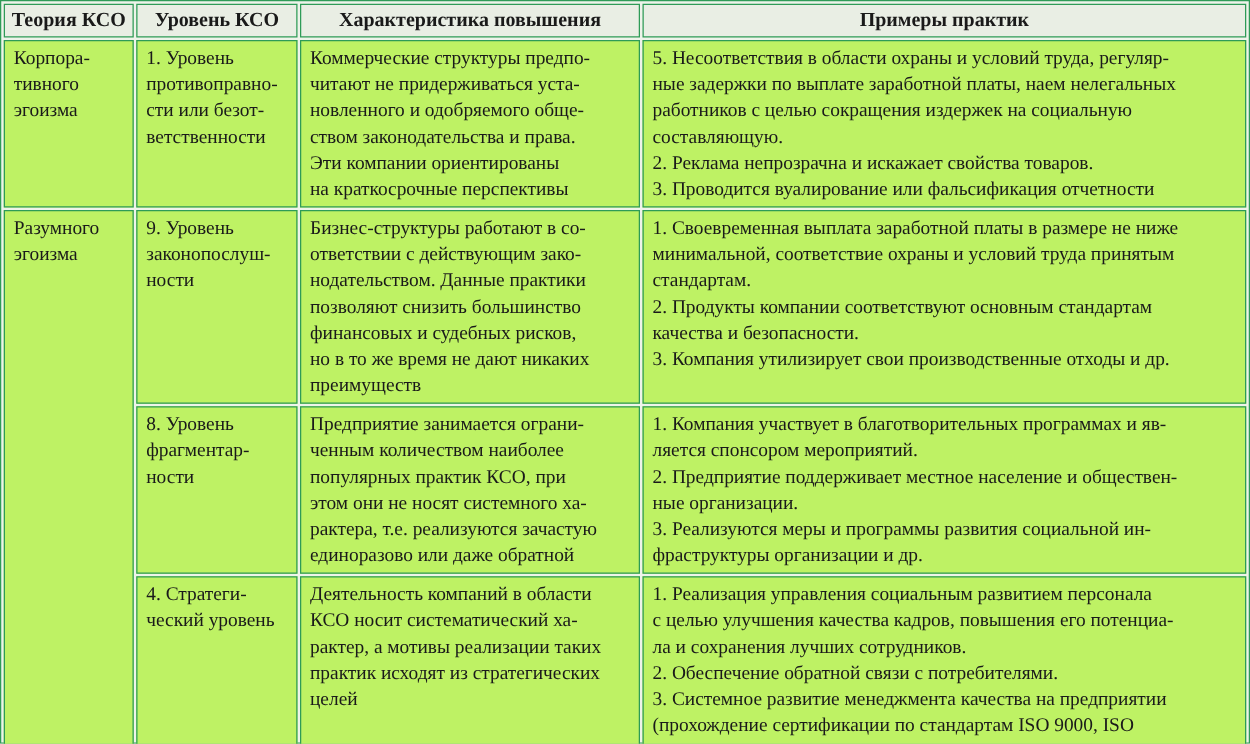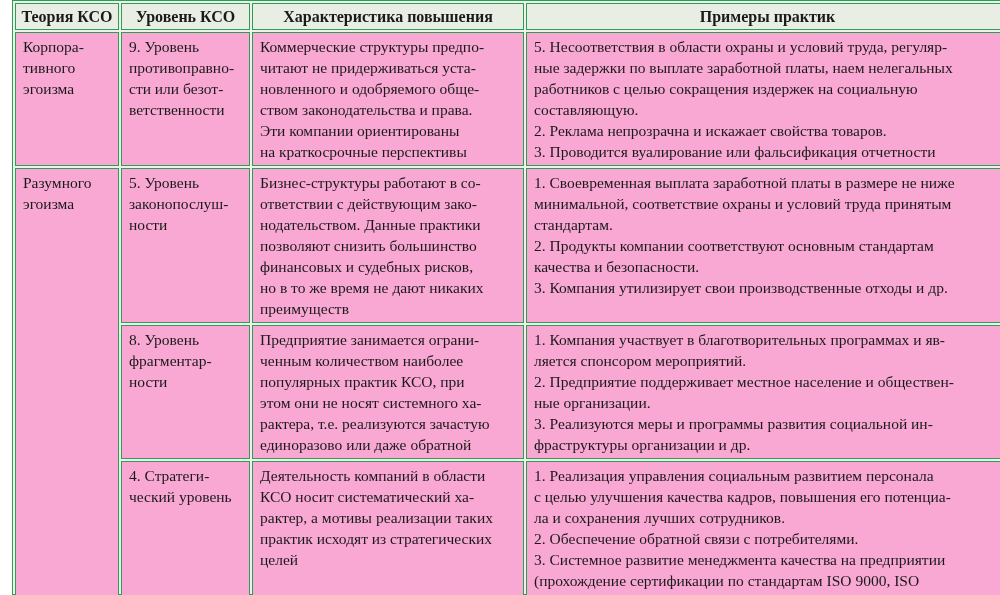--- a/index.html
+++ b/index.html
@@ -6,40 +6,39 @@
     margin: 0;
     padding: 0;
     background: #ffffff;
     font-family: "Liberation Serif", "DejaVu Serif", serif;
   }
   .page {
     width: 1000px;
     height: 595px;
     box-sizing: border-box;
     background: #ffffff;
-    padding-left: 12px;
   }
   .table-wrap {
     width: 1000px;
     height: 595px;
     box-sizing: border-box;
     border: 1.5px solid #2e9b57;
     padding: 0 0 4px 0;
     background: #eef3ea;
   }
   table.kso {
     width: 100%;
     height: 589px;
     border-collapse: separate;
     border-spacing: 2px;
     table-layout: fixed;
   }
   table.kso th, table.kso td {
     border: 1px solid #2e9b57;
-    background: #f9a8d4;
+    background: #bef264;
     color: #1a1a1a;
     vertical-align: top;
     font-size: 15.5px;
     line-height: 21px;
     padding: 3px 6px 3px 7px;
     overflow: hidden;
     white-space: pre-line;
   }
   table.kso th {
     background: #e9eee4;
@@ -69,41 +68,41 @@
           <th>Уровень КСО</th>
           <th>Характеристика повышения</th>
           <th>Примеры практик</th>
         </tr>
       </thead>
       <tbody>
         <tr style="height:123px">
           <td>Корпора-
 тивного
 эгоизма</td>
-          <td>9. Уровень
+          <td>1. Уровень
 противоправно-
 сти или безот-
 ветственности</td>
           <td>Коммерческие структуры предпо-
 читают не придерживаться уста-
 новленного и одобряемого обще-
 ством законодательства и права.
 Эти компании ориентированы
 на краткосрочные перспективы</td>
           <td>5. Несоответствия в области охраны и условий труда, регуляр-
 ные задержки по выплате заработной платы, наем нелегальных
 работников с целью сокращения издержек на социальную
 составляющую.
 2. Реклама непрозрачна и искажает свойства товаров.
 3. Проводится вуалирование или фальсификация отчетности</td>
         </tr>
         <tr style="height:148px">
           <td rowspan="3">Разумного
 эгоизма</td>
-          <td>5. Уровень
+          <td>9. Уровень
 законопослуш-
 ности</td>
           <td>Бизнес-структуры работают в со-
 ответствии с действующим зако-
 нодательством. Данные практики
 позволяют снизить большинство
 финансовых и судебных рисков,
 но в то же время не дают никаких
 преимуществ</td>
           <td>1. Своевременная выплата заработной платы в размере не ниже

